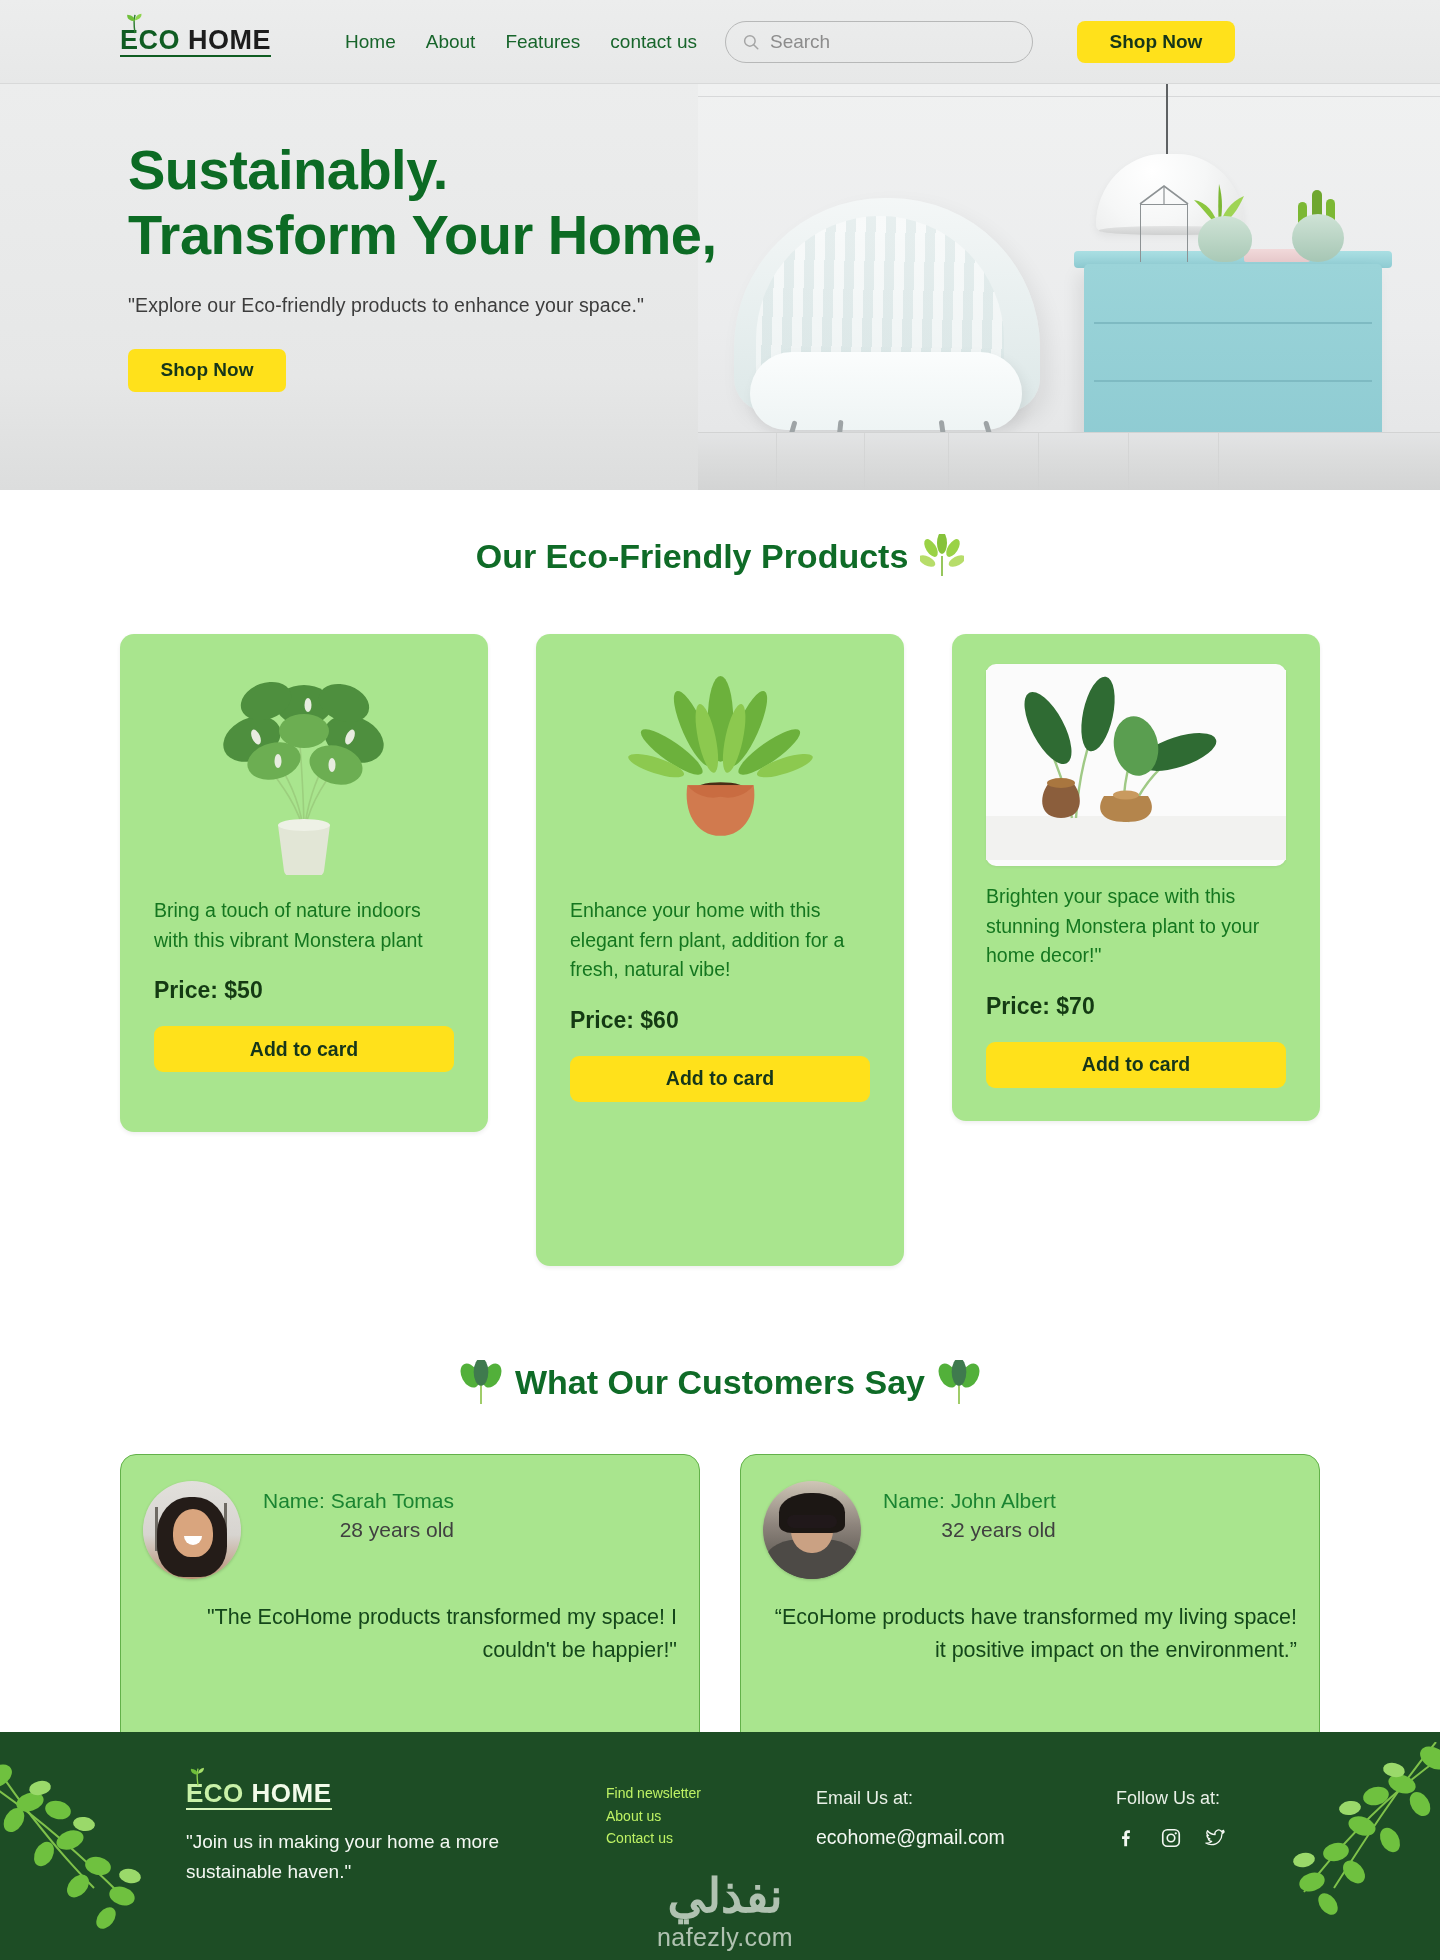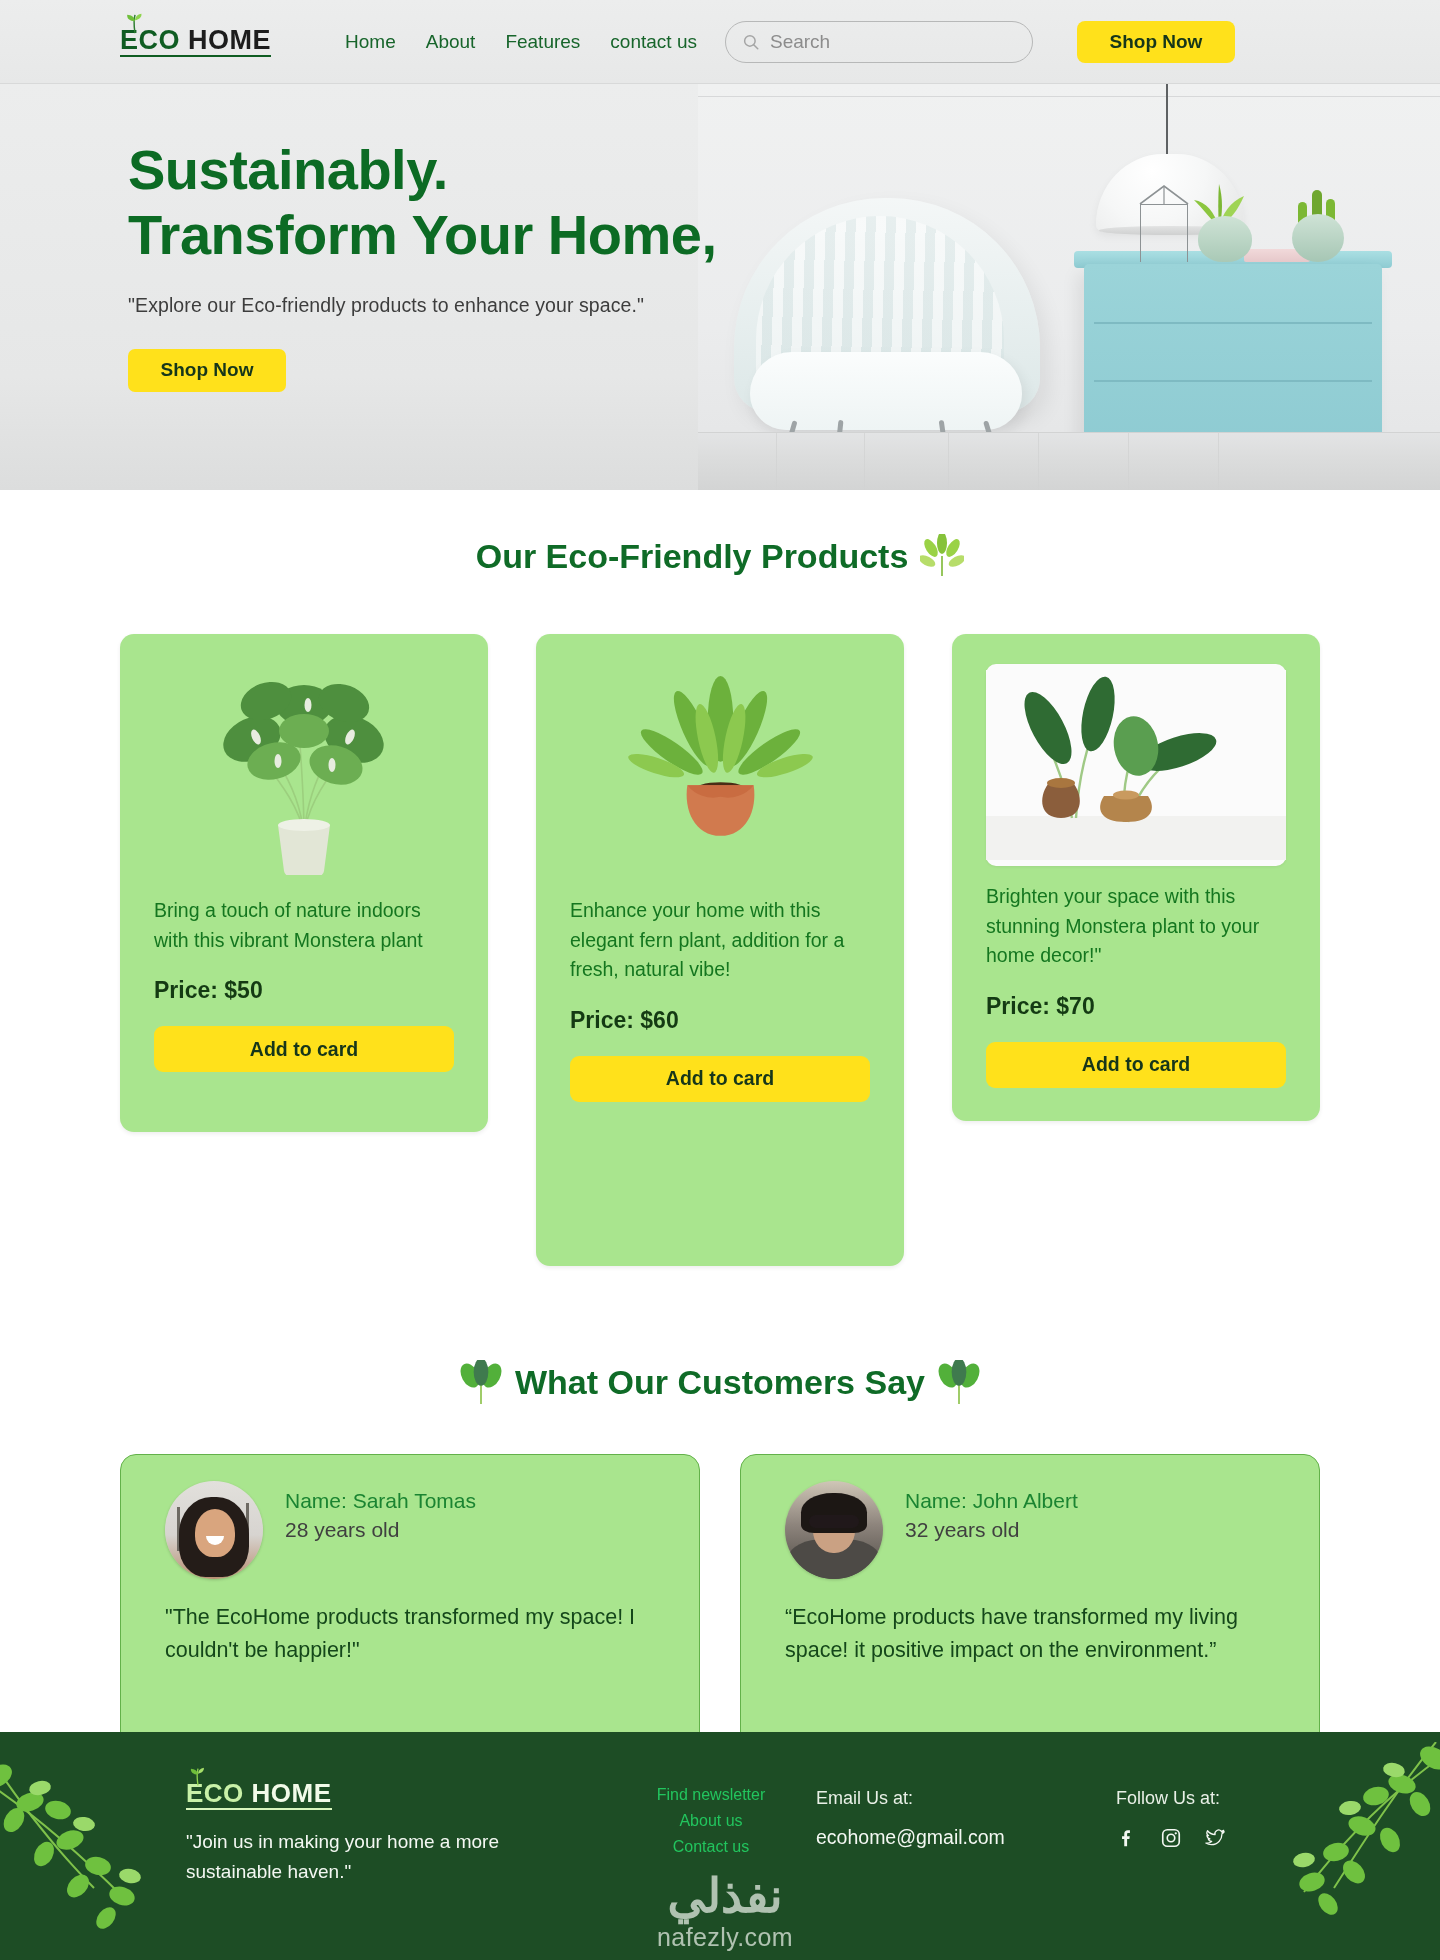--- a/index.html
+++ b/index.html
@@ -237,21 +237,21 @@
   }
 
   
   .section-testi { margin-top: 94px; }
   .testi-cards {
     display:flex; justify-content:center; gap:40px; margin-top:50px; padding: 0 120px;
   }
   .testi-card {
     width: 583px; min-height: 298px;
     background:#a9e58e; border:1px solid #63b14a;
-    border-radius: 16px; padding: 26px 44px 30px;
+    border-radius: 16px; padding: 26px 22px 30px; text-align: right;
   }
   .testi-head { display:flex; align-items:flex-start; gap:22px; }
   .avatar {
     width: 98px; height: 98px; border-radius:50%; flex:none;
     overflow:hidden; position:relative;
     box-shadow: 0 1px 3px rgba(0,0,0,.18);
   }
   .avatar-a { background: linear-gradient(180deg,#e2e0dc 0%, #d7d4d0 55%, #b98f73 100%); }
   .avatar-b { background: linear-gradient(180deg,#cfc6b6 0%, #8d847c 45%, #4b4742 100%); }
   .av-hair{ position:absolute; left:14px; top:16px; width:70px; height:80px;
@@ -286,21 +286,21 @@
   .f-brand { width: 420px; }
   .f-logo-wrap { position:relative; display:inline-flex; align-items:flex-end; }
   .f-leaf { position:absolute; left:2px; top:-13px; width:20px; height:20px; }
   .f-logo {
     font-size: 26px; font-weight:700; letter-spacing:.5px;
     color:#c9f1a8; border-bottom:2.5px solid #d8f6bd; padding-bottom:1px; line-height:1.05;
   }
   .f-logo .w { color:#f2fbe9; }
   .f-tag { margin-top: 17px; font-size:19px; line-height:1.55; color:#f4f8f3; max-width: 400px; }
   .f-links { width: 210px; padding-top: 2px; }
-  .f-link { display:block; font-size:16px; color:#22c55e; line-height:1.62; text-decoration:none; cursor:pointer;text-align:center; }
+  .f-link { display:block; font-size:14px; color:#bef264; line-height:1.62; text-decoration:none; cursor:pointer; }
   .f-email { width: 300px; padding-top: 8px; }
   .f-email-label { font-size:18px; color:#e9f0e7; }
   .f-email-value { margin-top: 17px; font-size:19.5px; color:#f4f8f3; }
   .f-social { padding-top: 8px; }
   .f-social-label { font-size:18px; color:#e9f0e7; }
   .social-row { display:flex; gap:22px; margin-top: 18px; }
   .social-ic { width:22px; height:22px; cursor:pointer; }
   .vine { position:absolute; z-index:1; }
   .vine-l { left:-26px; top:26px; width:230px; height:200px; }
   .vine-r { right:-18px; top:10px; width:210px; height:190px; }

